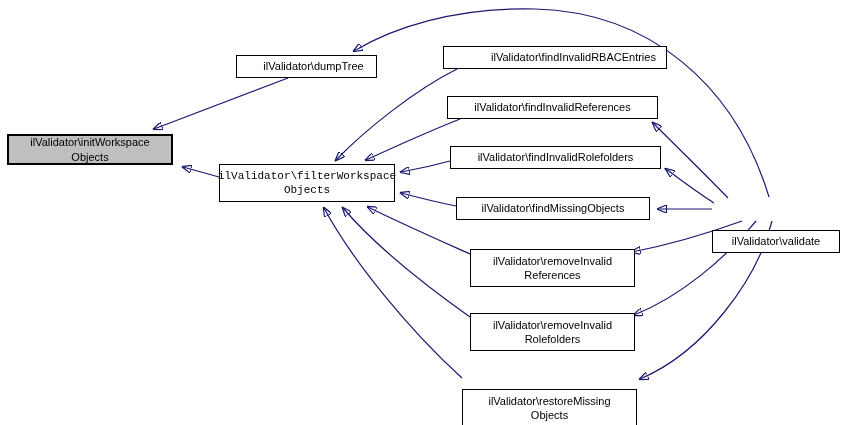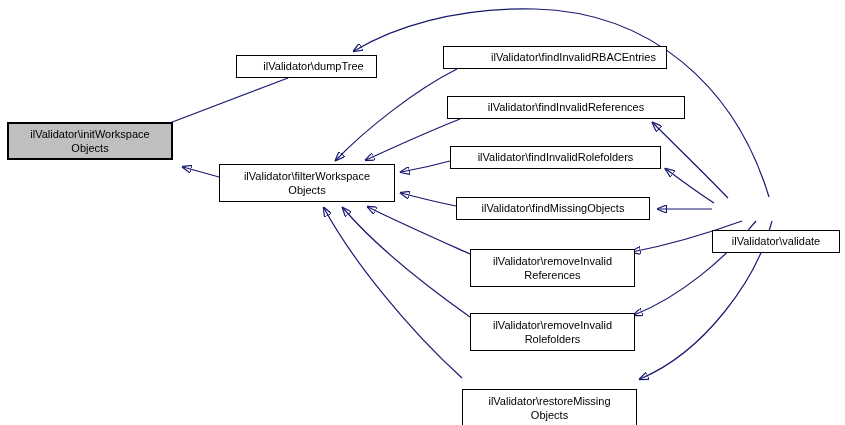--- a/index.html
+++ b/index.html
@@ -63,31 +63,31 @@
     <path d="M470,317 C422,283 372,242 343,208" marker-end="url(#arrow)"></path>
     <path d="M462,378 C408,329 352,260 324,208" marker-end="url(#arrow)"></path>
     <path d="M728,198 C703,172 672,142 653,123" marker-end="url(#arrow)"></path>
     <path d="M714,203 C697,192 682,181 666,169" marker-end="url(#arrow)"></path>
     <path d="M712,209 L658,209" marker-end="url(#arrow)"></path>
     <path d="M742,221 C706,234 668,245 632,252" marker-end="url(#arrow)"></path>
     <path d="M756,221 C726,258 680,297 634,315" marker-end="url(#arrow)"></path>
     <path d="M772,221 C757,280 704,352 640,379" marker-end="url(#arrow)"></path>
   </svg>
 
-  <div class="node node--highlight" style="left:7px; top:122px; width:166px; height:38px;">ilValidator\initWorkspace
+  <div class="node node--highlight" style="left:7px; top:134px; width:166px; height:31px;">ilValidator\initWorkspace
 Objects</div>
 
   <div class="node" style="left:236px; top:55px; width:141px; height:23px;padding-left:14px;">ilValidator\dumpTree</div>
 
-  <div class="node" style="left:219px; top:164px; width:176px; height:38px;">ilValidator\filterWorkspace
+  <div class="node" style="left:219px; top:164px; width:176px; height:38px;font-family:Liberation Mono, monospace;">ilValidator\filterWorkspace
 Objects</div>
 
   <div class="node" style="left:443px; top:46px; width:224px; height:23px;padding-left:37px;">ilValidator\findInvalidRBACEntries</div>
 
-  <div class="node" style="left:447px; top:96px; width:238px; height:23px;text-align:right;">ilValidator\findInvalidReferences</div>
+  <div class="node" style="left:447px; top:96px; width:211px; height:23px;text-align:right;">ilValidator\findInvalidReferences</div>
 
   <div class="node" style="left:450px; top:146px; width:211px; height:23px;">ilValidator\findInvalidRolefolders</div>
 
   <div class="node" style="left:456px; top:197px; width:194px; height:23px;">ilValidator\findMissingObjects</div>
 
   <div class="node" style="left:470px; top:249px; width:165px; height:38px;">ilValidator\removeInvalid
 References</div>
 
   <div class="node" style="left:470px; top:313px; width:165px; height:38px;">ilValidator\removeInvalid
 Rolefolders</div>

